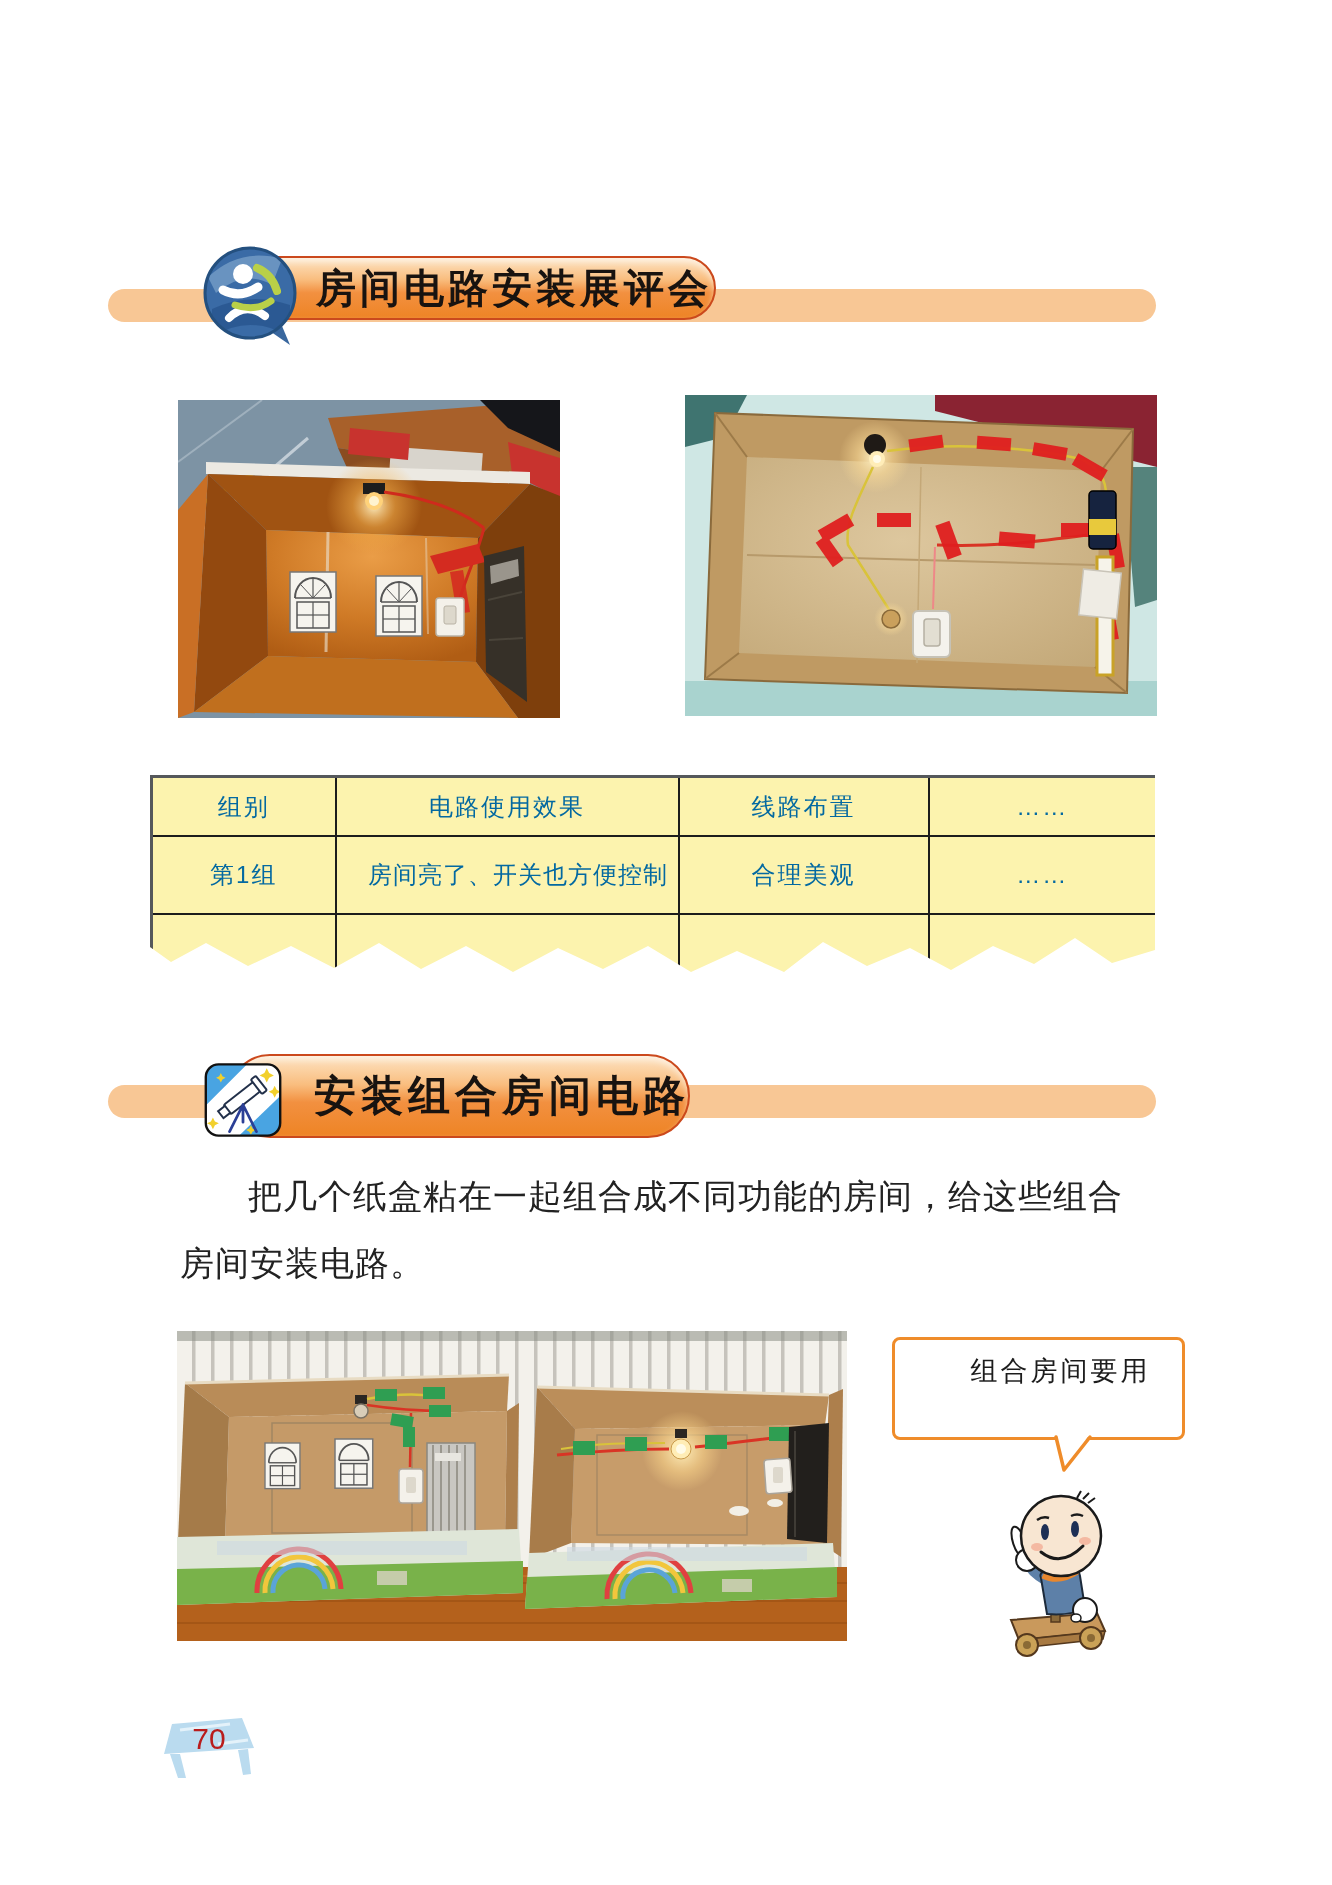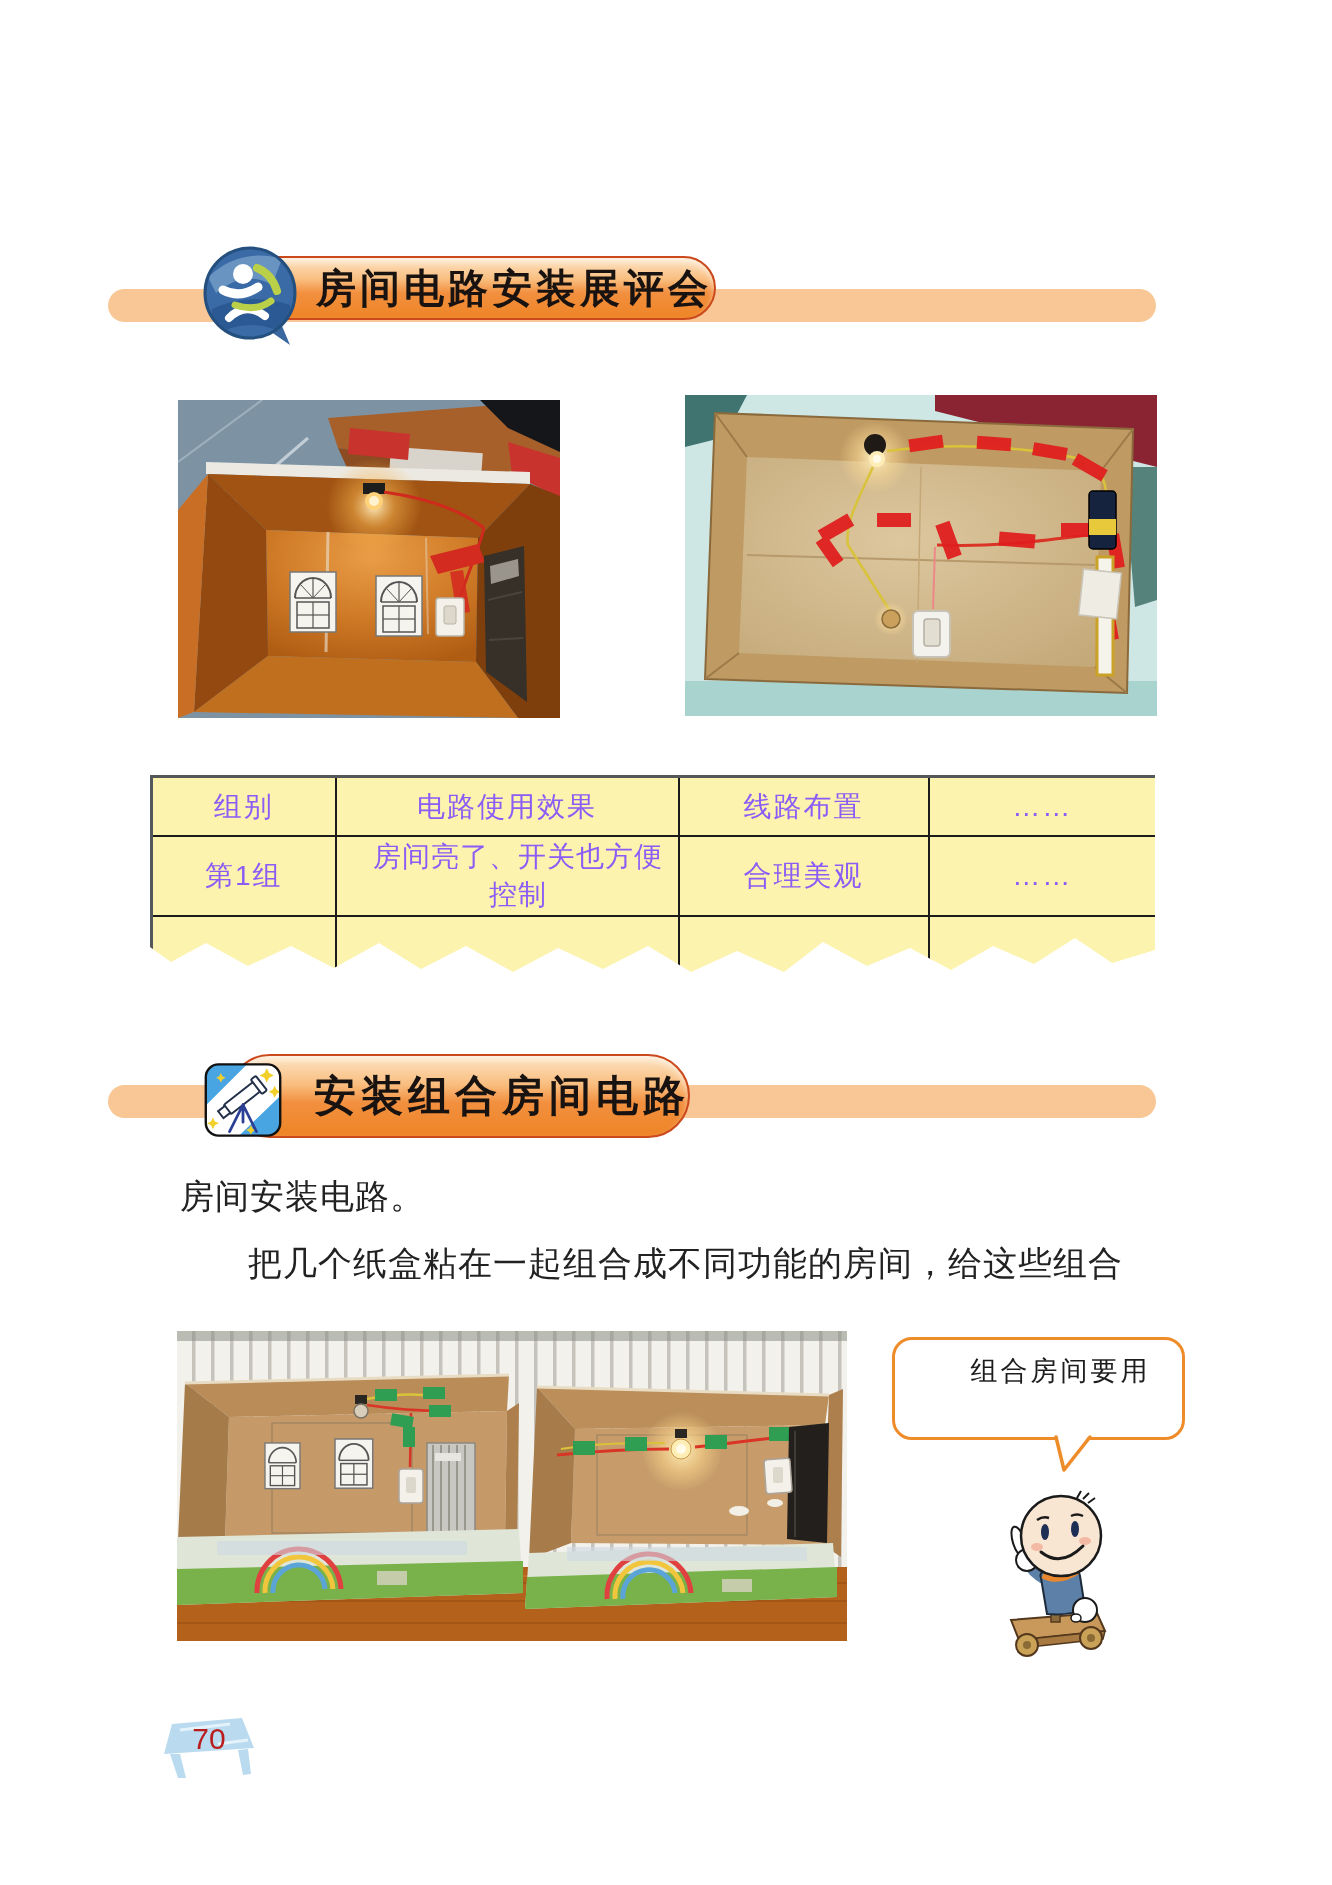--- a/index.html
+++ b/index.html
@@ -21,35 +21,35 @@
 
   
   .tablewrap{position:absolute;left:150px;top:775px;width:1005px;height:218px;
     clip-path:polygon(0px 0px,1005px 0px,1005px 175px,962px 188px,925px 163px,884px 189px,
       843px 171px,801px 195px,760px 173px,717px 191px,673px 167px,634px 197px,587px 176px,
       541px 197px,498px 171px,453px 194px,408px 173px,363px 197px,316px 171px,271px 194px,
       229px 168px,184px 193px,141px 171px,98px 191px,56px 168px,21px 187px,0px 172px);}
   .evtable{border-collapse:collapse;table-layout:fixed;width:1005px;background:#fcf3ae;
     border:3px solid #55585b;}
   .evtable td{border:2px solid #1c1c1c;text-align:center;vertical-align:middle;
-    font-size:28px;letter-spacing:2px;color:#8b5cf6;font-family:"Liberation Sans",sans-serif;}
+    font-size:24px;letter-spacing:2px;color:#0369a1;font-family:"Liberation Sans",sans-serif;}
   .r-head td{height:55px;}
   .r-one td{height:74px;}
   .r-one td:nth-child(2){letter-spacing:1px;padding-left:23px;}
   .r-two td{height:82px;border-bottom:none;}
 
   
   .para{position:absolute;left:180px;top:1163px;color:#222;
     font-family:"Liberation Serif",serif;font-size:34px;line-height:67px;letter-spacing:1px;}
   .para-line{white-space:nowrap;}
   .para-line.indent{text-indent:2em;}
 
   
   .bubble{position:absolute;left:892px;top:1337px;width:293px;height:103px;box-sizing:border-box;
-    background:#fff;border:3.5px solid #ef8c2a;border-radius:20px;padding:10px 16px 0 16px;
+    background:#fff;border:3.5px solid #ef8c2a;border-radius:8px;padding:10px 16px 0 16px;
     font-family:"Liberation Serif",serif;font-size:27px;line-height:42px;letter-spacing:3px;color:#1c1c1c;z-index:2;}
   .bubble .first{text-indent:2.2em;white-space:nowrap;}
   .bubble-tail{position:absolute;left:1050px;top:1434px;z-index:3;}
 
   
   .pagetab{position:absolute;left:158px;top:1718px;width:110px;height:70px;}
   .pagetab .num{position:absolute;left:26px;top:4px;width:50px;text-align:center;
     font-size:30px;color:#b91c1c;font-family:"Liberation Sans",sans-serif;}
 </style>
 </head>
@@ -271,22 +271,22 @@
         <rect x="24" y="37" width="48" height="15" rx="3" fill="#ffffff" stroke="#22304a" stroke-width="2.5"></rect>
         <rect x="14" y="39" width="11" height="11" fill="#ffffff" stroke="#22304a" stroke-width="2.5"></rect>
         <rect x="71" y="33" width="8" height="23" rx="2" fill="#ffffff" stroke="#22304a" stroke-width="2.5"></rect>
       </g>
       <path d="M50 54 L33 88 M50 54 L67 88 M50 54 L50 76" stroke="#2b3f96" stroke-width="3.5" fill="none" stroke-linecap="round"></path>
       <rect x="3" y="3" width="94" height="90" rx="16" fill="none" stroke="#111" stroke-width="3"></rect>
     </svg>
   </div>
 
   <div class="para">
+    <div class="para-line indent">把几个纸盒粘在一起组合成不同功能的房间，给这些组合</div>
     <div class="para-line">房间安装电路。</div>
-    <div class="para-line indent">把几个纸盒粘在一起组合成不同功能的房间，给这些组合</div>
   </div>
 
   <div class="photo" style="left:177px;top:1331px;width:670px;height:310px;">
     <svg viewBox="0 0 670 310" width="670" height="310">
       <defs>
         <pattern id="p3slat" width="19" height="12" patternUnits="userSpaceOnUse">
           <rect width="19" height="12" fill="#f3f1eb"></rect>
           <rect x="15" width="3.5" height="12" fill="#c6c3bc"></rect>
         </pattern>
         <radialGradient id="p3glow" cx="50%" cy="50%" r="50%">

